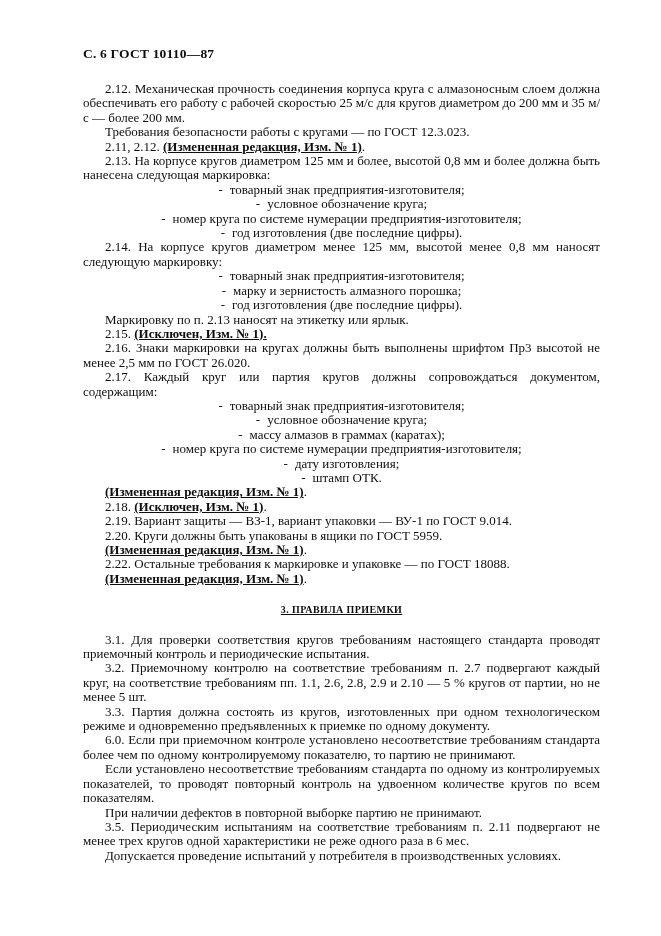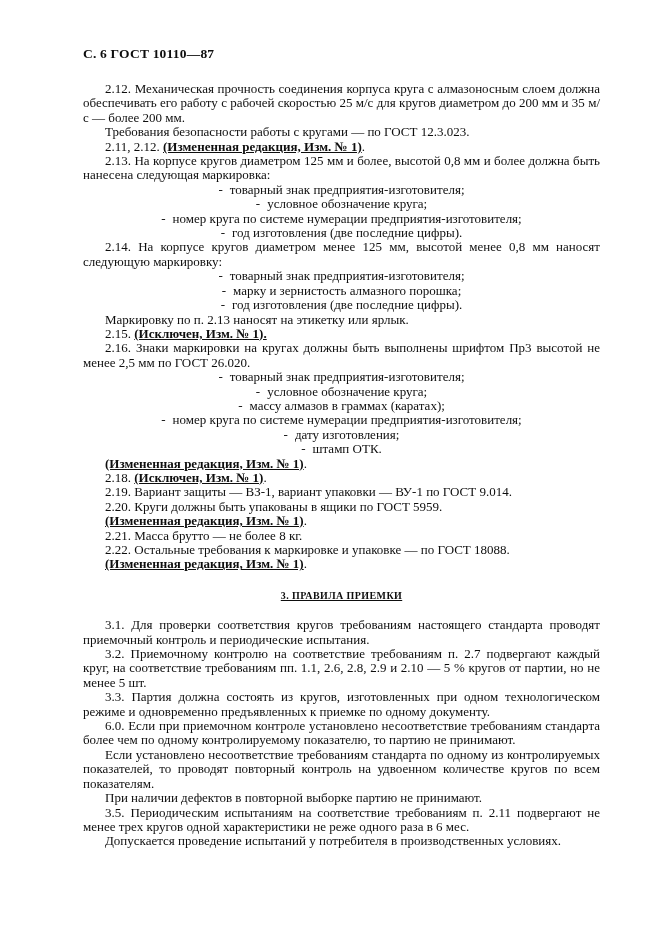--- a/index.html
+++ b/index.html
@@ -79,32 +79,32 @@
       <p class="bullet"><span class="marker">-</span><span>условное обозначение круга;</span></p>
       <p class="bullet"><span class="marker">-</span><span>номер круга по системе нумерации предприятия-изготовителя;</span></p>
       <p class="bullet"><span class="marker">-</span><span>год изготовления (две последние цифры).</span></p>
       <p class="para"><span>2.14. На корпусе кругов диаметром менее 125 мм, высотой менее 0,8 мм наносят следующую маркировку:</span></p>
       <p class="bullet"><span class="marker">-</span><span>товарный знак предприятия-изготовителя;</span></p>
       <p class="bullet"><span class="marker">-</span><span>марку и зернистость алмазного порошка;</span></p>
       <p class="bullet"><span class="marker">-</span><span>год изготовления (две последние цифры).</span></p>
       <p class="para"><span>Маркировку по п. 2.13 наносят на этикетку или ярлык.</span></p>
       <p class="para"><span>2.15. </span><span class="bold">(Исключен, Изм. № 1).</span></p>
       <p class="para"><span>2.16. Знаки маркировки на кругах должны быть выполнены шрифтом Пр3 высотой не менее 2,5 мм по ГОСТ 26.020.</span></p>
+      <p class="para"><span>2.17. Каждый круг или партия кругов должны сопровождаться документом, содержащим:</span></p>
       <p class="bullet"><span class="marker">-</span><span>товарный знак предприятия-изготовителя;</span></p>
       <p class="bullet"><span class="marker">-</span><span>условное обозначение круга;</span></p>
       <p class="bullet"><span class="marker">-</span><span>массу алмазов в граммах (каратах);</span></p>
       <p class="bullet"><span class="marker">-</span><span>номер круга по системе нумерации предприятия-изготовителя;</span></p>
       <p class="bullet"><span class="marker">-</span><span>дату изготовления;</span></p>
       <p class="bullet"><span class="marker">-</span><span>штамп ОТК.</span></p>
       <p class="para"><span class="bold">(Измененная редакция, Изм. № 1)</span><span>.</span></p>
       <p class="para"><span>2.18. </span><span class="bold">(Исключен, Изм. № 1)</span><span>.</span></p>
       <p class="para"><span>2.19. Вариант защиты — ВЗ-1, вариант упаковки — ВУ-1 по ГОСТ 9.014.</span></p>
       <p class="para"><span>2.20. Круги должны быть упакованы в ящики по ГОСТ 5959.</span></p>
       <p class="para"><span class="bold">(Измененная редакция, Изм. № 1)</span><span>.</span></p>
-      <p class="para"><span>2.21. Масса брутто — не более 8 кг.</span></p>
       <p class="para"><span>2.22. Остальные требования к маркировке и упаковке — по ГОСТ 18088.</span></p>
       <p class="para"><span class="bold">(Измененная редакция, Изм. № 1)</span><span>.</span></p>
       <p class="heading"><span class="bold">3. ПРАВИЛА ПРИЕМКИ</span></p>
       <p class="para"><span>3.1. Для проверки соответствия кругов требованиям настоящего стандарта проводят приемоч­ный контроль и периодические испытания.</span></p>
       <p class="para"><span>3.2. Приемочному контролю на соответствие требованиям п. 2.7 подвергают каждый круг, на соответствие требованиям пп. 1.1, 2.6, 2.8, 2.9 и 2.10 — 5 % кругов от партии, но не менее 5 шт.</span></p>
       <p class="para"><span>3.3. Партия должна состоять из кругов, изготовленных при одном технологическом режиме и одновременно предъявленных к приемке по одному документу.</span></p>
       <p class="para"><span>6.0. Если при приемочном контроле установлено несоответствие требованиям стандарта более чем по одному контролируемому показателю, то партию не принимают.</span></p>
       <p class="para"><span>Если установлено несоответствие требованиям стандарта по одному из контролируемых показателей, то проводят повторный контроль на удвоенном количестве кругов по всем показа­телям.</span></p>
       <p class="para"><span>При наличии дефектов в повторной выборке партию не принимают.</span></p>
       <p class="para"><span>3.5. Периодическим испытаниям на соответствие требованиям п. 2.11 подвергают не менее трех кругов одной характеристики не реже одного раза в 6 мес.</span></p>

